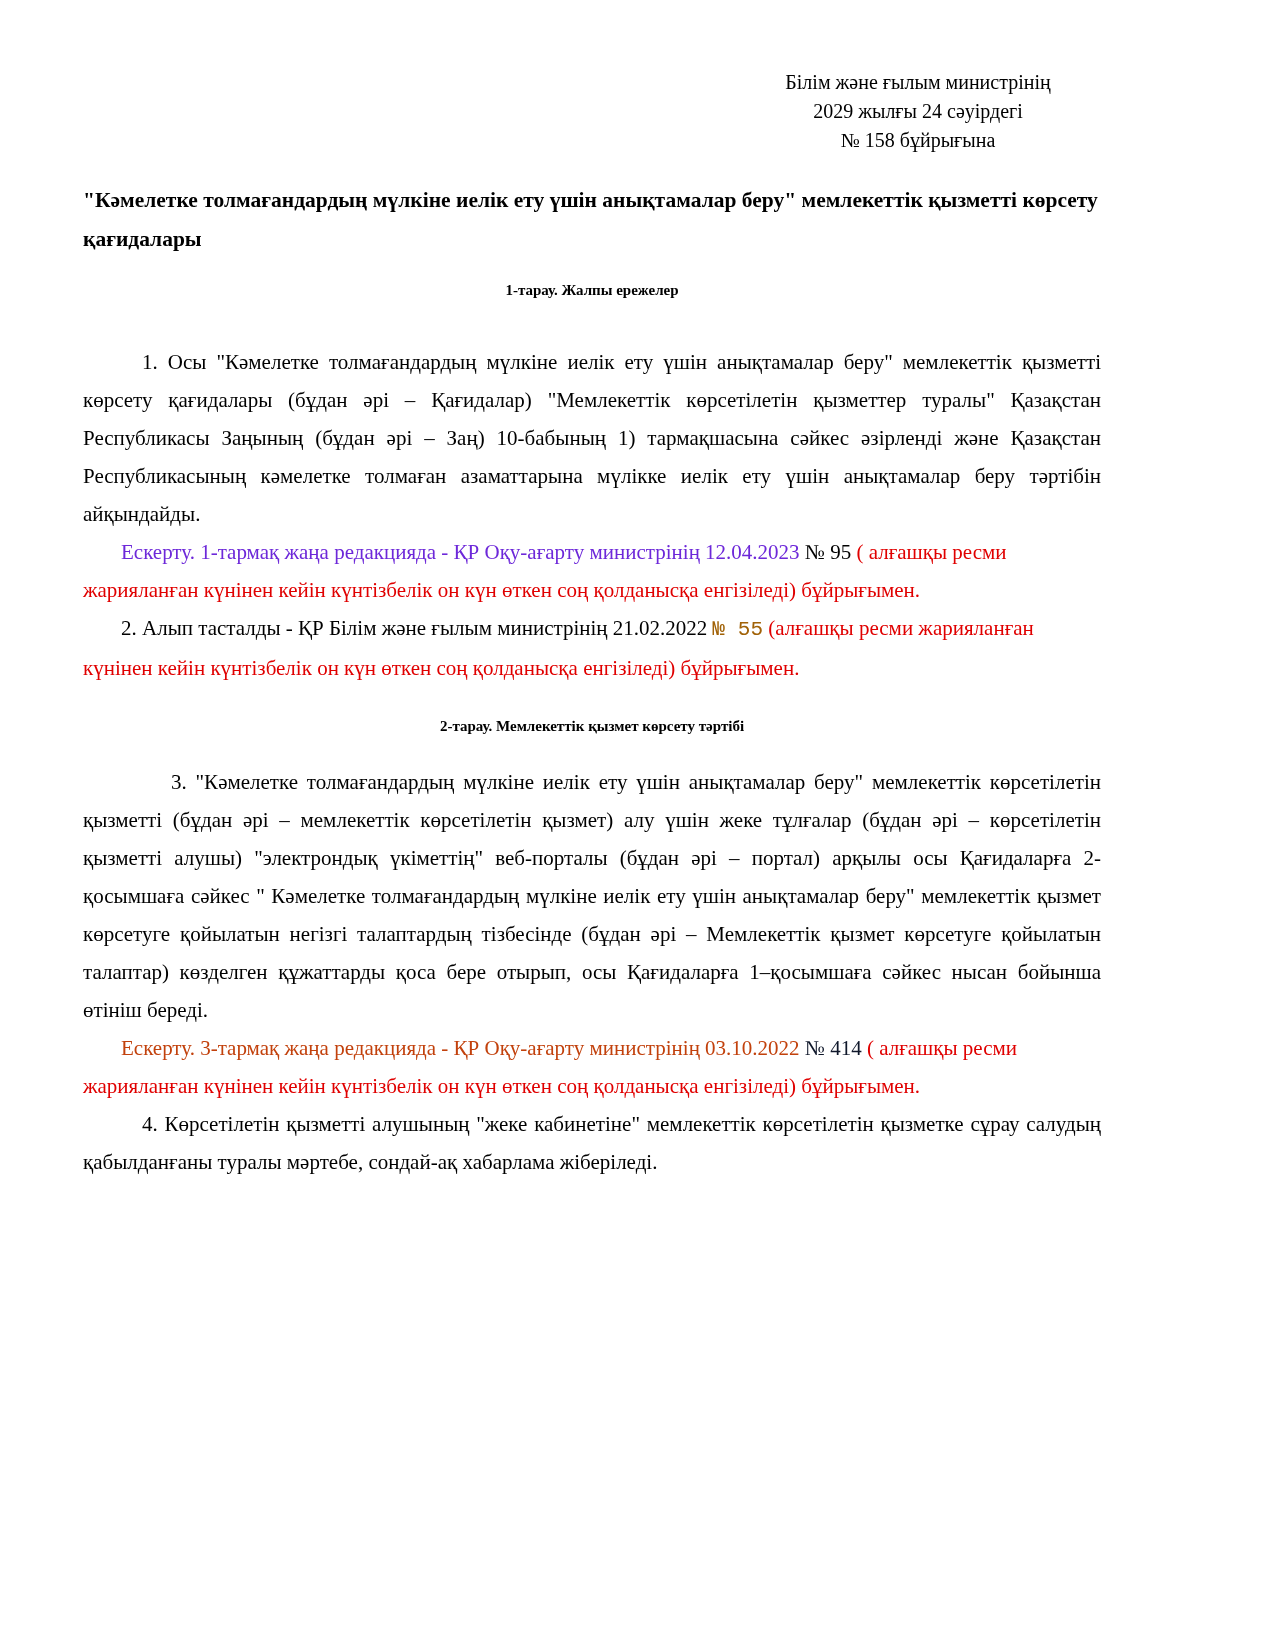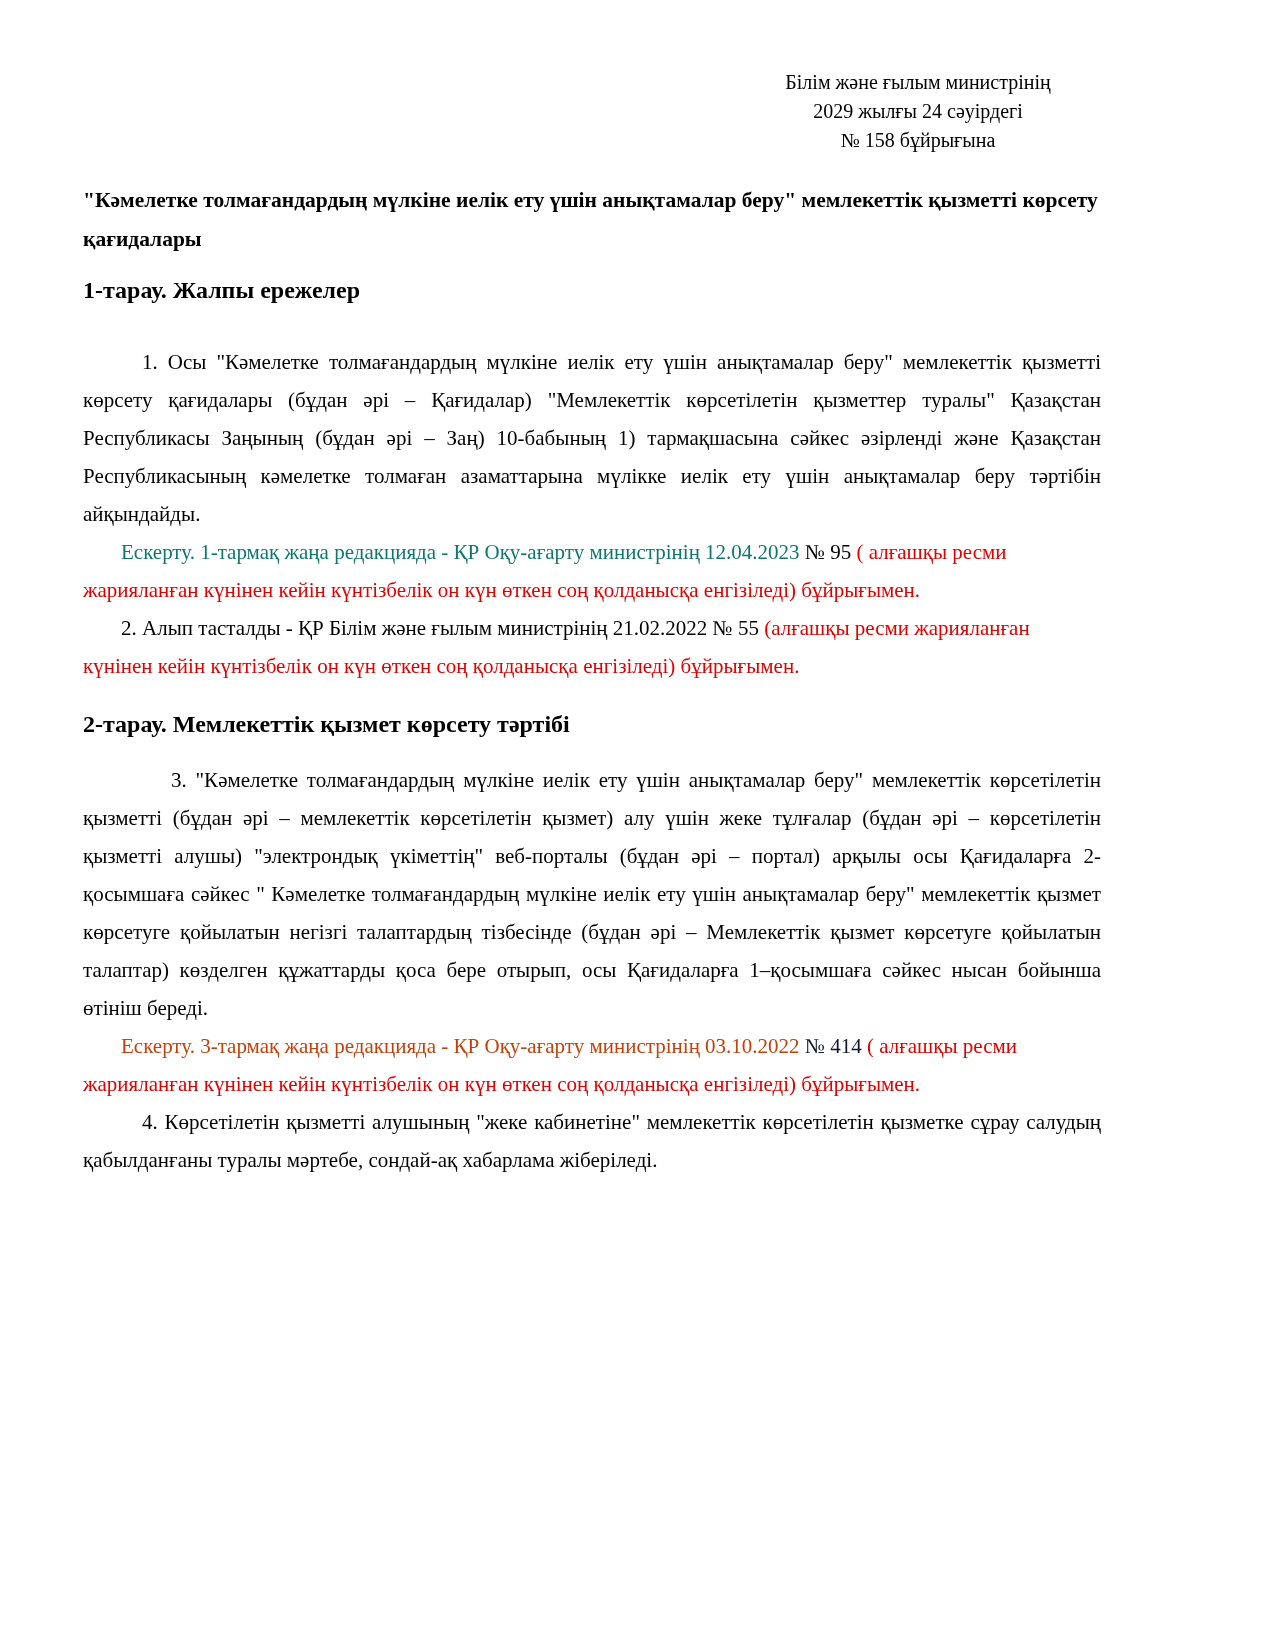--- a/index.html
+++ b/index.html
@@ -29,23 +29,23 @@
   }
   .doc-title {
     margin-top: 26px;
     font-weight: bold;
     font-size: 21.5px;
     line-height: 39px;
     text-align: left;
   }
   .chapter-heading {
     font-weight: bold;
-    font-size: 24px;
+    font-size: 15px;
     line-height: 39px;
-    text-align: left;
+    text-align: center;
   }
   .ch1 { margin-top: 12px; }
   .ch2 { margin-top: 20px; margin-bottom: 17px; }
   .para {
     margin: 0;
     line-height: 38px;
     text-align: justify;
     text-indent: 59px;
   }
   .para.first { margin-top: 33px; }
@@ -70,23 +70,23 @@
     <div>2029 жылғы 24 сәуірдегі</div>
     <div>№ 158 бұйрығына</div>
   </div>
 
   <div class="doc-title">"Кәмелетке толмағандардың мүлкіне иелік ету үшін анықтамалар беру" мемлекеттік қызметті көрсету қағидалары</div>
 
   <div class="chapter-heading ch1">1-тарау. Жалпы ережелер</div>
 
   <p class="para first">1. Осы "Кәмелетке толмағандардың мүлкіне иелік ету үшін анықтамалар беру" мемлекеттік қызметті көрсету қағидалары (бұдан әрі – Қағидалар) "Мемлекеттік көрсетілетін қызметтер туралы" Қазақстан Республикасы Заңының (бұдан әрі – Заң) 10-бабының 1) тармақшасына сәйкес әзірленді және Қазақстан Республикасының кәмелетке толмаған азаматтарына мүлікке иелік ету үшін анықтамалар беру тәртібін айқындайды.</p>
 
-  <p class="note"><span style="color: #0f766e;">Ескерту. 1-тармақ жаңа редакцияда - ҚР Оқу-ағарту министрінің 12.04.2023 </span><span class="num" style="color: rgb(0, 0, 0);">№ 95</span><span style="color: rgb(224, 0, 0);"> ( алғашқы ресми жарияланған күнінен кейін күнтізбелік он күн өткен соң қолданысқа енгізіледі) бұйрығымен.</span></p>
+  <p class="note"><span style="color: #6d28d9;">Ескерту. 1-тармақ жаңа редакцияда - ҚР Оқу-ағарту министрінің 12.04.2023 </span><span class="num" style="color: rgb(0, 0, 0);">№ 95</span><span style="color: rgb(224, 0, 0);"> ( алғашқы ресми жарияланған күнінен кейін күнтізбелік он күн өткен соң қолданысқа енгізіледі) бұйрығымен.</span></p>
 
-  <p class="note"><span style="color: #000000;">2. Алып тасталды - ҚР Білім және ғылым министрінің 21.02.2022 </span><span class="num" style="color: #000000;">№ 55</span><span style="color: rgb(224, 0, 0);"> (алғашқы ресми жарияланған күнінен кейін күнтізбелік он күн өткен соң қолданысқа енгізіледі) бұйрығымен.</span></p>
+  <p class="note"><span style="color: #000000;">2. Алып тасталды - ҚР Білім және ғылым министрінің 21.02.2022 </span><span class="num" style="color: #a16207; font-family: Liberation Mono, monospace;">№ 55</span><span style="color: rgb(224, 0, 0);"> (алғашқы ресми жарияланған күнінен кейін күнтізбелік он күн өткен соң қолданысқа енгізіледі) бұйрығымен.</span></p>
 
   <div class="chapter-heading ch2">2-тарау. Мемлекеттік қызмет көрсету тәртібі</div>
 
   <p class="para deep-indent">3. "Кәмелетке толмағандардың мүлкіне иелік ету үшін анықтамалар беру" мемлекеттік көрсетілетін қызметті (бұдан әрі – мемлекеттік көрсетілетін қызмет) алу үшін жеке тұлғалар (бұдан әрі – көрсетілетін қызметті алушы) "электрондық үкіметтің" веб-порталы (бұдан әрі – портал) арқылы осы Қағидаларға 2-қосымшаға сәйкес " Кәмелетке толмағандардың мүлкіне иелік ету үшін анықтамалар беру" мемлекеттік қызмет көрсетуге қойылатын негізгі талаптардың тізбесінде (бұдан әрі – Мемлекеттік қызмет көрсетуге қойылатын талаптар) көзделген құжаттарды қоса бере отырып, осы Қағидаларға 1–қосымшаға сәйкес нысан бойынша өтініш береді.</p>
 
   <p class="note"><span style="color: #c2410c;">Ескерту. 3-тармақ жаңа редакцияда - ҚР Оқу-ағарту министрінің 03.10.2022 </span><span class="num" style="color: #0f172a;">№ 414</span><span style="color: rgb(224, 0, 0);"> ( алғашқы ресми жарияланған күнінен кейін күнтізбелік он күн өткен соң қолданысқа енгізіледі) бұйрығымен.</span></p>
 
   <p class="para">4. Көрсетілетін қызметті алушының "жеке кабинетіне" мемлекеттік көрсетілетін қызметке сұрау салудың қабылданғаны туралы мәртебе, сондай-ақ хабарлама жіберіледі.</p>
 
 

